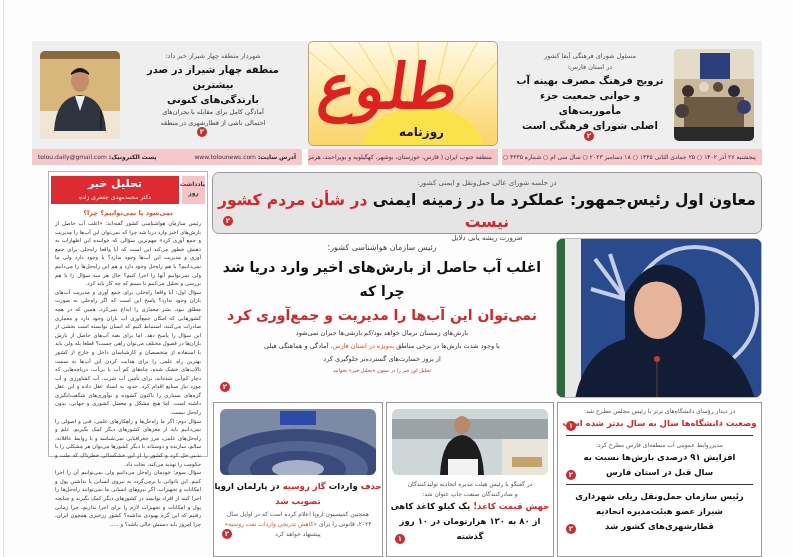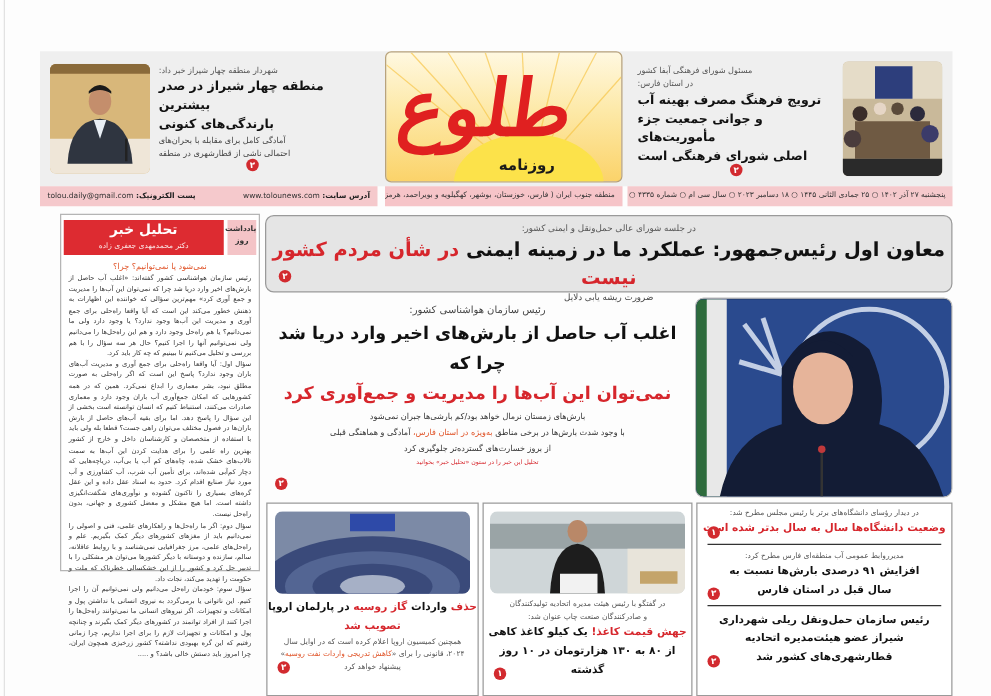--- a/index.html
+++ b/index.html
@@ -9,21 +9,21 @@
   .leftrule { position: absolute; left: 3px; top: 0; width: 1px; height: 557px; background: #e2e2e2; }
 
   
   .header { position: absolute; left: 32px; top: 41px; width: 730px; height: 108px; background: #efefef; }
   .hbox { position: absolute; top: 0; height: 108px; }
   .hbox.right { left: 470px; width: 260px; }
   .hbox.left  { left: 0; width: 270px; }
   .hphoto { position: absolute; top: 10px; width: 78px; height: 88px; border-radius: 5px; overflow: hidden; }
   .hbox.right .hphoto { right: 8px; width: 80px; height: 92px; top: 8px; }
   .hbox.left .hphoto { left: 8px; width: 80px; top: 10px; }
-  .htext { position: absolute; top: 10px; text-align: left; }
+  .htext { position: absolute; top: 10px; text-align: center; }
   .hbox.right .htext { right: 92px; width: 160px; }
   .hbox.left .htext { left: 95px; width: 172px; }
   .kicker { font-size: 6.5px; color: #555; line-height: 11px; }
   .htitle { font-size: 10px; font-weight: bold; color: #111; line-height: 15px; }
   .hsub { font-size: 6.5px; color: #444; line-height: 11px; }
   .badge { display: inline-block; width: 10px; height: 10px; border-radius: 50%; background: #d22a2f; color: #fff;
            font-size: 7px; line-height: 10px; text-align: center; font-weight: bold; }
   .hbox .badge { position: absolute; }
   .hbox.right .badge { right: 168px; bottom: 8px; }
   .hbox.left .badge { left: 165px; bottom: 12px; }
@@ -76,21 +76,21 @@
 
   .bphoto { margin: 6px auto 0; width: 156px; height: 66px; border-radius: 6px; overflow: hidden; position: relative; }
 
   
   .colL { position: absolute; left: 48px; top: 171px; width: 160px; height: 286px; border: 1px solid #b5b5b5; background: #fff; }
   .colL-head { position: absolute; right: 0; top: 2px; width: 160px; height: 30px; }
   .colL-tag { position: absolute; right: 2px; top: 2px; width: 23px; height: 28px; background: #f4c4c7; font-size: 6px; font-weight: bold; text-align: center; line-height: 9px; padding-top: 3px; color: #333; }
   .colL-title { position: absolute; right: 28px; top: 2px; width: 128px; height: 28px; background: #dd2b31; color: #fff; text-align: center; }
   .colL-title .t1 { font-size: 11px; font-weight: bold; line-height: 15px; }
   .colL-title .t2 { font-size: 6px; line-height: 11px; color: #fbe3e3; }
-  .colL-q { position: absolute; top: 37px; width: 100%; text-align: center; font-size: 6.5px; color: #e0552a; font-weight: normal; }
+  .colL-q { position: absolute; top: 37px; width: 100%; text-align: center; font-size: 6.5px; color: #e0552a; font-weight: bold; }
   .colL-body { position: absolute; top: 47px; right: 6px; left: 6px; font-size: 5.4px; line-height: 8.6px; color: #333; text-align: justify; }
   .colL-body p { margin-bottom: 0; }
 </style>
 </head>
 <body>
 
 <div class="page">
   <div class="leftrule"></div>
 
   <div class="header">

